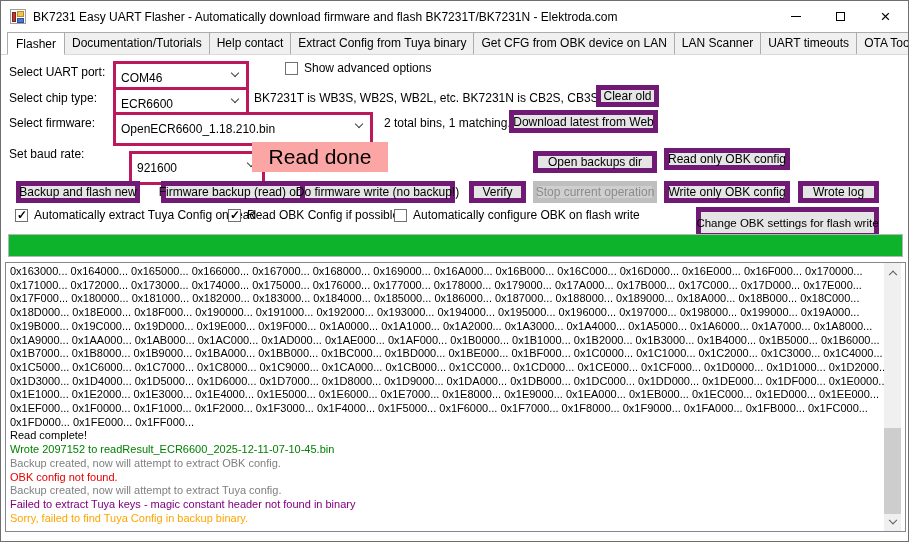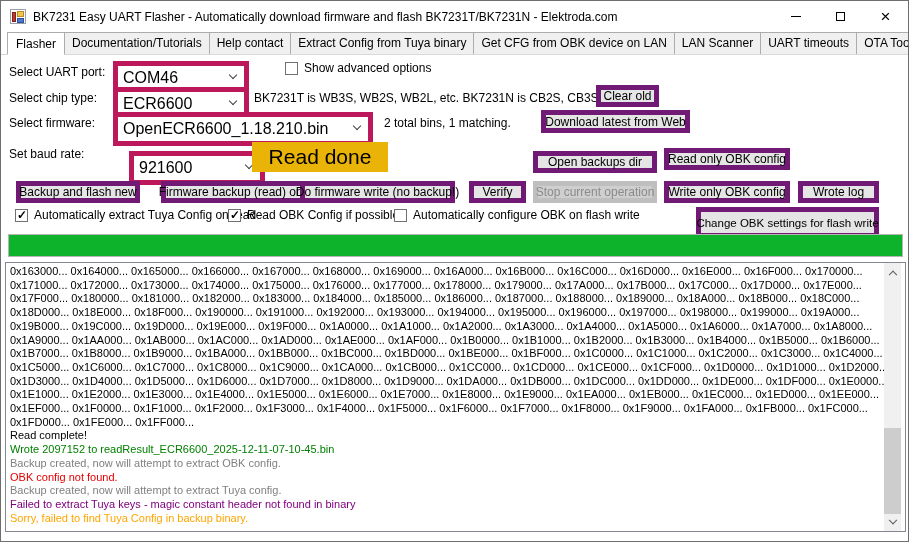--- a/index.html
+++ b/index.html
@@ -20,21 +20,21 @@
   .win-btn { width:45px; height:31px; display:flex; align-items:center; justify-content:center; color:#000; }
   .min-glyph { display:block; width:10px; height:1px; background:#000; }
   .max-glyph { display:block; width:9px; height:9px; border:1px solid #000; background:transparent; }
   .close-glyph { font-size:17px; line-height:1; font-weight:400; }
   
   .tabstrip { position:absolute; top:31px; left:0; right:0; height:23px; display:flex; padding-left:6px; border-bottom:1px solid #d9d9d9; background:#fff; }
   .tab { border:1px solid #acacac; border-bottom:none; background:#f0f0f0; padding:3px 7px 4px 7px; margin-right:-1px; font-size:12px; white-space:nowrap; position:relative; }
   .tab.active { background:#fff; padding:4px 8px 6px 8px; margin-bottom:-1px; z-index:2; border-bottom:1px solid #fff; }
   
   .lbl { position:absolute; font-size:12px; white-space:nowrap; }
-  .combo { position:absolute; height:34px; background:#fff; border:5px solid #be185d; display:flex; align-items:center; padding:0 22px 0 5px; font-size:16px; }
+  .combo { position:absolute; height:34px; background:#fff; border:3px solid #be185d; display:flex; align-items:center; padding:0 22px 0 5px; font-size:12px; }
   .chev { position:absolute; right:8px; top:6px; width:6px; height:6px; border-left:1px solid #404040; border-bottom:1px solid #404040; transform:rotate(-45deg); }
   .btn { position:absolute; background:#e5e5e5; border:5px solid #701a75; display:flex; align-items:center; justify-content:center; font-size:12px; white-space:nowrap; text-align:left; cursor:default; }
   .btn.disabled { background:#cfcfcf; border-color:#bfbfbf; color:#8b8b8b; }
   .cbwrap { position:absolute; display:flex; align-items:center; }
   .cb { width:13px; height:13px; background:#fff; border:1px solid #707070; position:relative; flex:0 0 auto; }
   .cb.checked::after { content:"\2713"; position:absolute; left:1px; top:-2px; font-size:12px; font-weight:bold; color:#000; }
   .cb-label { margin-left:6px; font-size:12px; white-space:nowrap; }
   .status-box { position:absolute; left:251px; top:141px; width:136px; height:30px; display:flex; align-items:center; justify-content:center; font-size:21px; color:#000; }
   
   .progress { position:absolute; left:7px; top:233px; width:895px; height:23px; border:1px solid #b5b5b5; background:#e6e6e6; }
@@ -103,28 +103,28 @@
   </div>
   <div class="lbl" style="left:253px; top:90px;">BK7231T is WB3S, WB2S, WB2L, etc. BK7231N is CB2S, CB3S, etc</div>
   <div class="btn" style="left:595px; top:84px; width:63px; height:22px;">Clear old</div>
 
   <div class="lbl" style="left:8px; top:115px;">Select firmware:</div>
   <div class="combo" style="left:112px; top:111px; width:260px;">
     <span>OpenECR6600_1.18.210.bin</span>
     <span class="chev"></span>
   </div>
   <div class="lbl" style="left:383px; top:115px;">2 total bins, 1 matching.</div>
-  <div class="btn" style="left:508px; top:109px; width:149px; height:23px;margin-left:32px;">Download latest from Web</div>
+  <div class="btn" style="left:508px; top:109px; width:149px; height:23px;">Download latest from Web</div>
 
   <div class="lbl" style="left:8px; top:146px;">Set baud rate:</div>
   <div class="combo" style="left:112px; top:150px; width:136px;margin-left:16px;">
     <span>921600</span>
     <span class="chev"></span>
   </div>
-  <div class="status-box" style="background: #eab308;">Read done</div>
+  <div class="status-box" style="background: #fca5a5;">Read done</div>
 
   <div class="btn" style="left:532px; top:150px; width:124px; height:22px;">Open backups dir</div>
   <div class="btn" style="left:663px; top:147px; width:126px; height:22px;">Read only OBK config</div>
 
   <div class="btn" style="left:15px; top:180px; width:124px; height:22px;">Backup and flash new</div>
   <div class="btn" style="left:160px; top:180px; width:148px; height:22px;">Firmware backup (read) only</div>
   <div class="btn" style="left:299px; top:180px; width:155px; height:22px;">Do firmware write (no backup!)</div>
   <div class="btn" style="left:468px; top:180px; width:57px; height:22px;">Verify</div>
   <div class="btn disabled" style="left:532px; top:180px; width:124px; height:22px;">Stop current operation</div>
   <div class="btn" style="left:663px; top:180px; width:126px; height:22px;">Write only OBK config</div>

